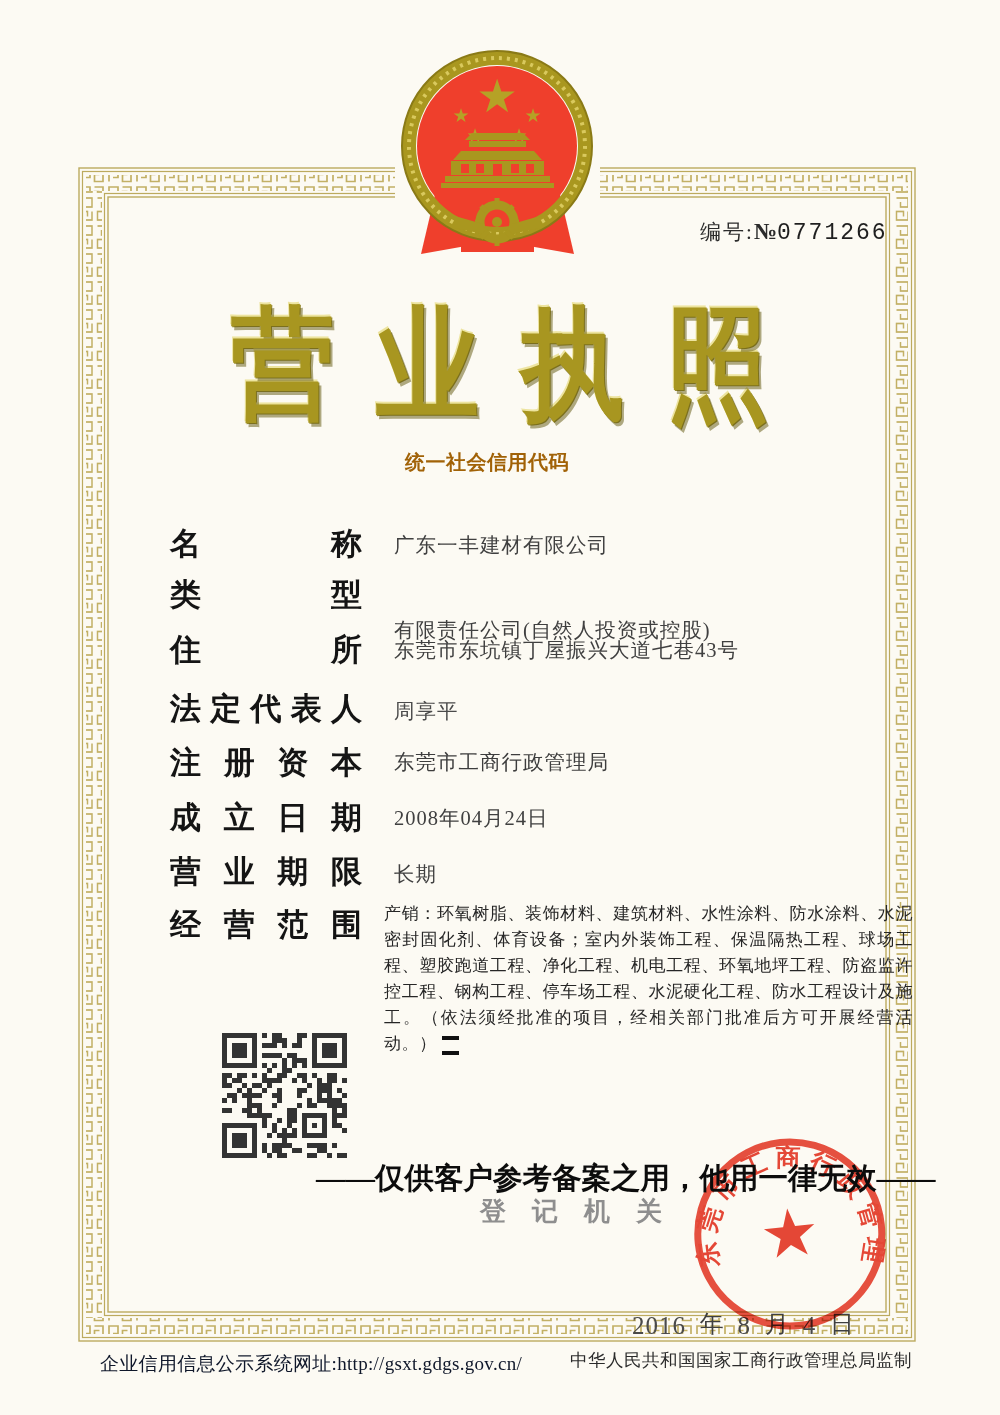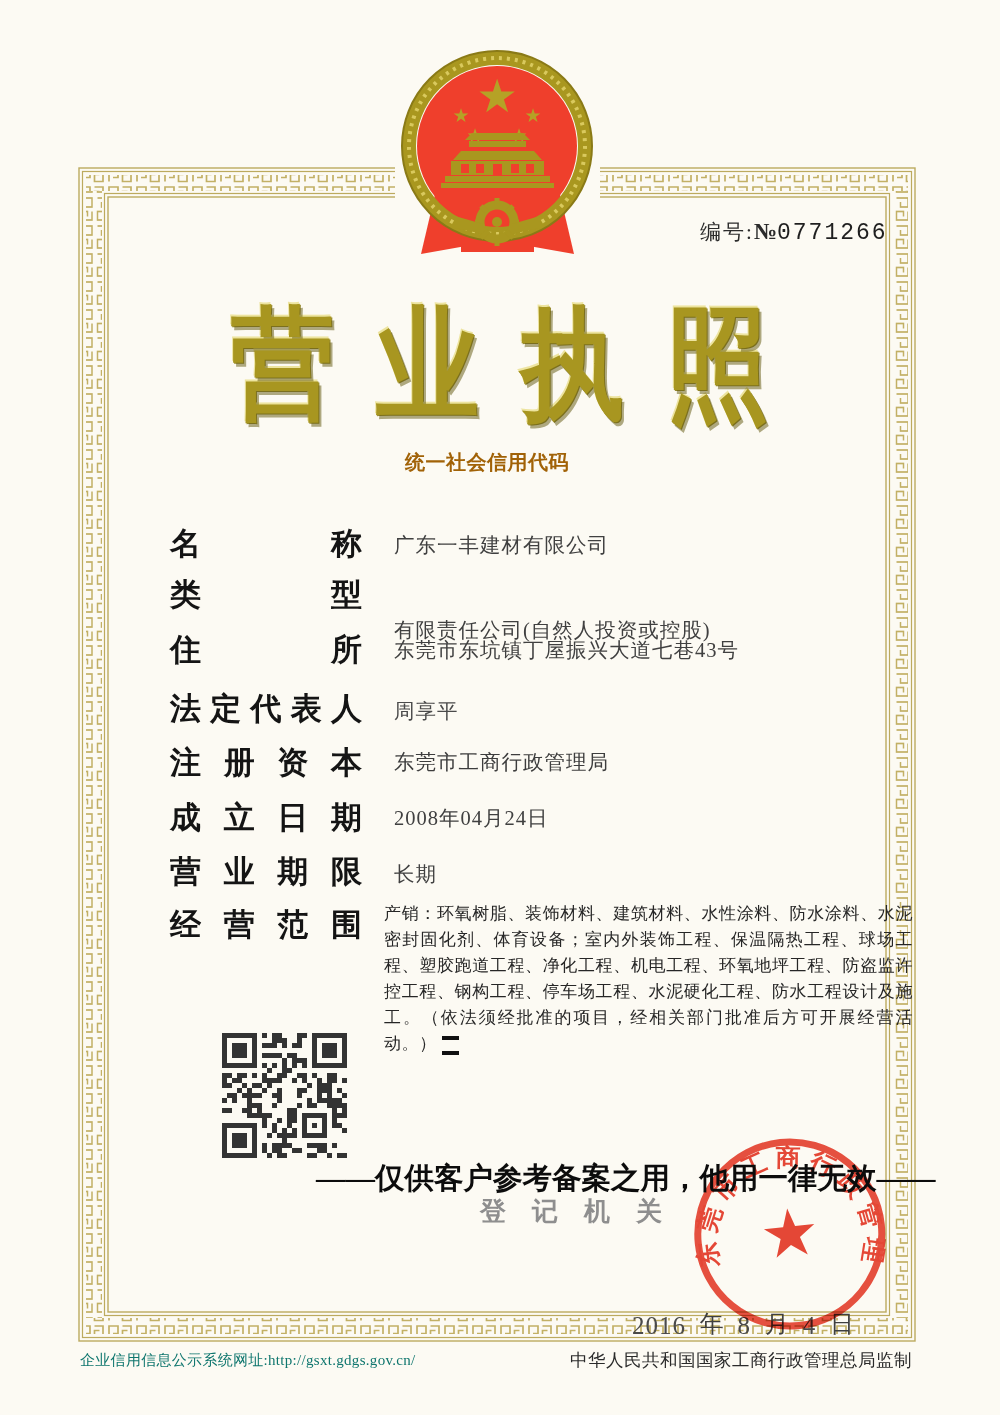--- a/index.html
+++ b/index.html
@@ -78,21 +78,21 @@
   
   #watermark{
     left:316px;top:1159px;z-index:6;white-space:nowrap;
     font-size:29.5px;font-weight:700;color:#0c0c0c;letter-spacing:0;
   }
 
   
   #seal-wrap{left:690px;top:1134px;z-index:5;transform:rotate(-6deg);opacity:.93;mix-blend-mode:multiply;}
 
   
-  #footer-left{left:80px;top:1351px;font-size:15px;color:#0f766e;z-index:3;letter-spacing:0.3px;}
+  #footer-left{left:100px;top:1351px;font-size:19px;color:#0f172a;z-index:3;letter-spacing:0.3px;}
   #footer-right{right:88px;top:1348px;font-size:17.5px;color:#2a2a2a;z-index:3;letter-spacing:0.5px;}
 </style>
 </head>
 <body>
 
 <svg id="frame-svg" class="abs" width="838" height="1175" viewBox="0 0 838 1175">
   <defs>
     <pattern id="gkh" width="28" height="17" patternUnits="userSpaceOnUse">
       <path d="M3 14.5 V3 H12 V10.5 H7 M16.5 3 H25 V14.5 H16.5 V7.5 h5" fill="none" stroke="#c2b065" stroke-width="1.7"></path>
     </pattern>

